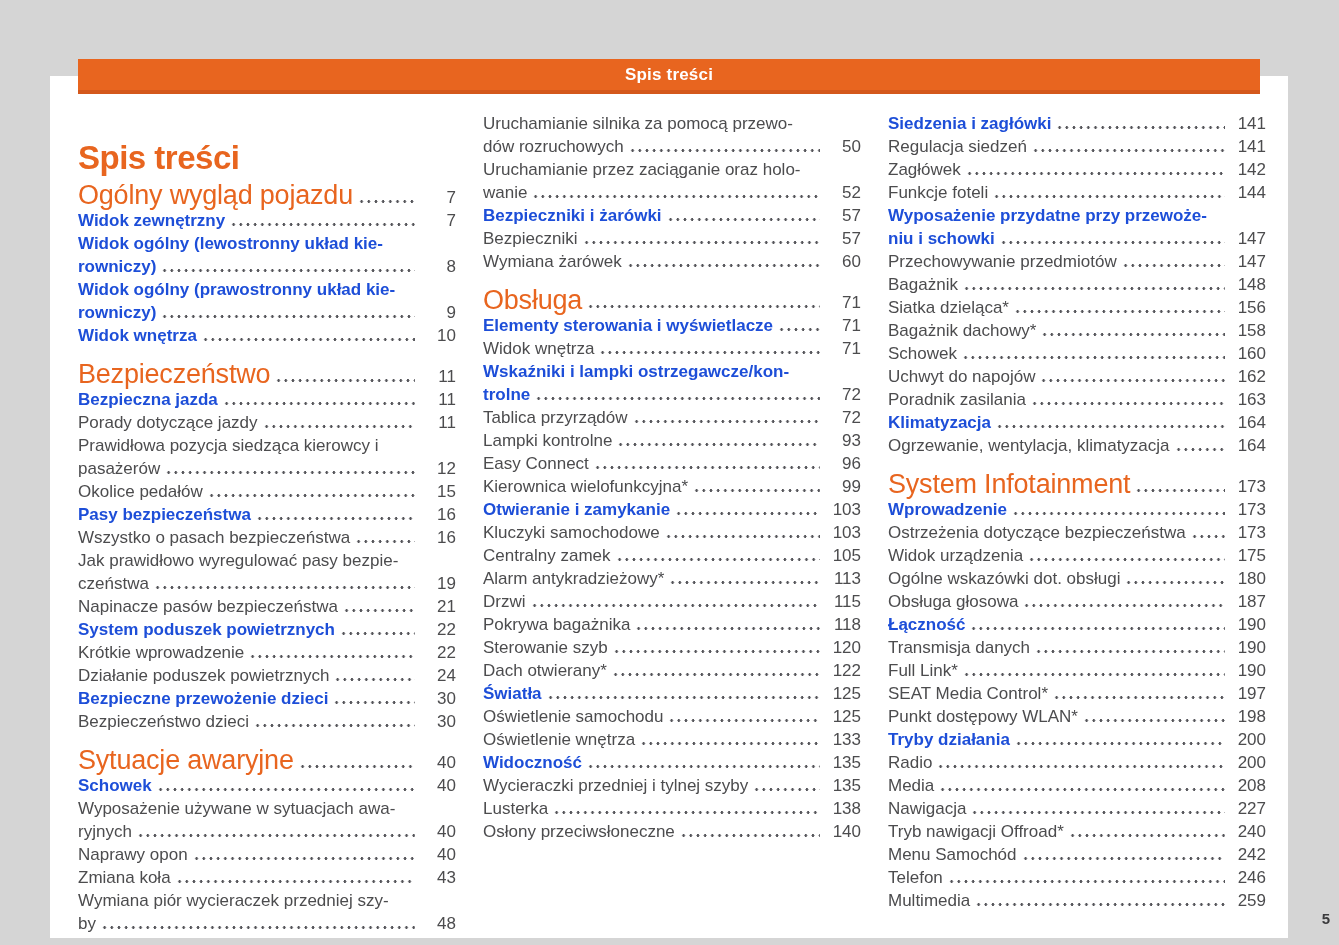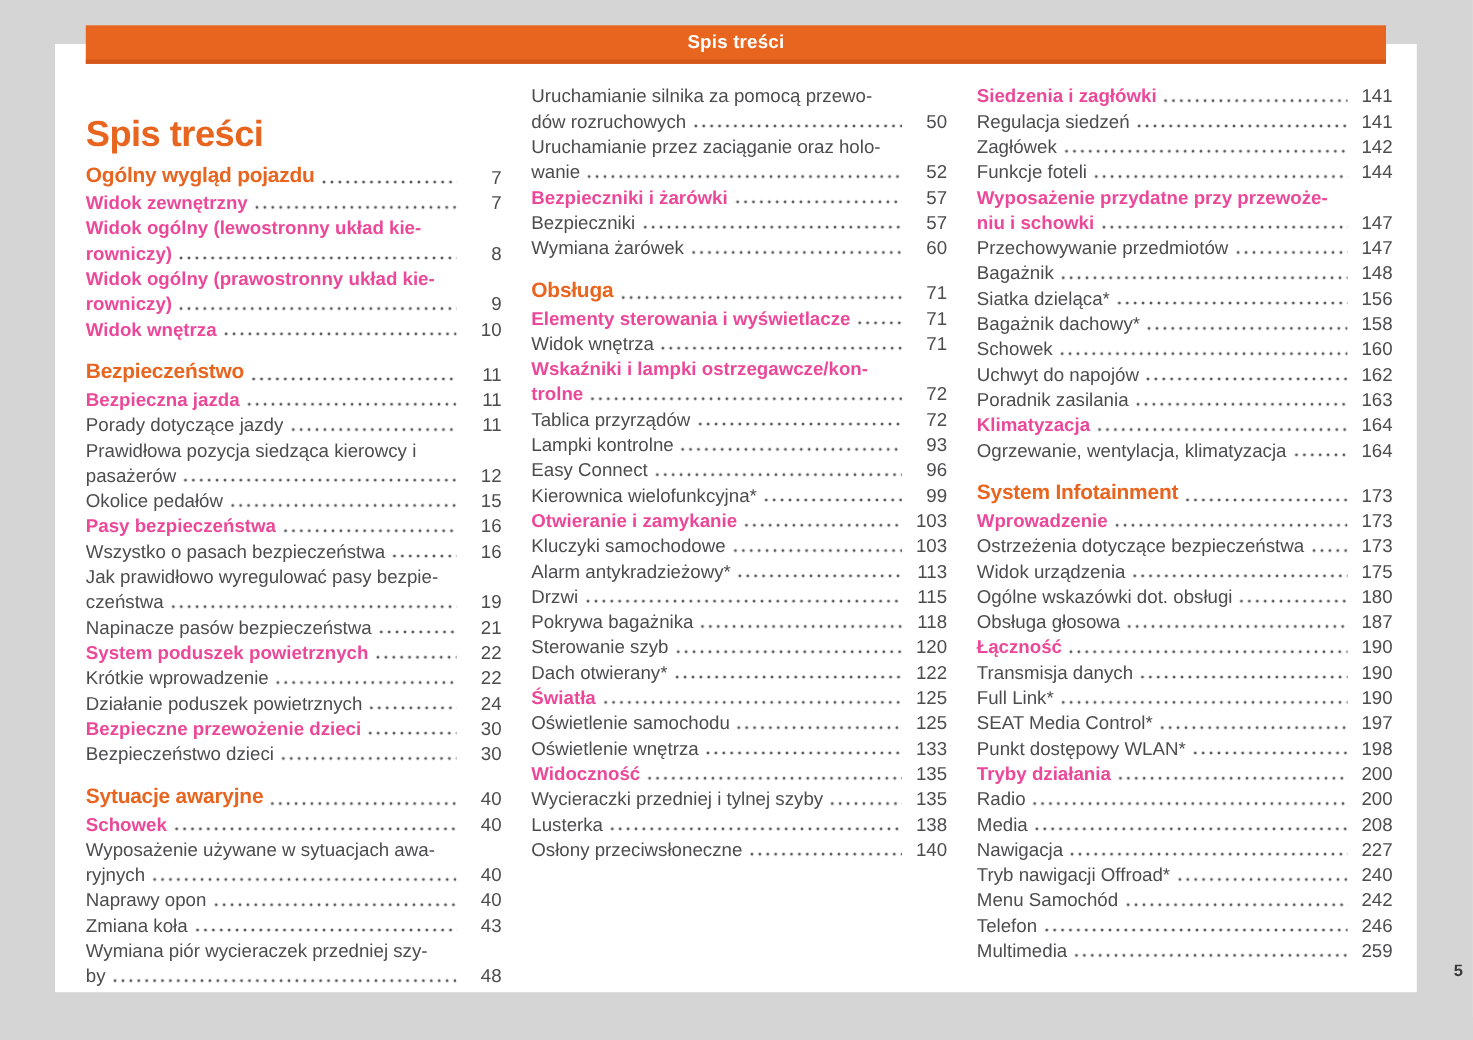--- a/index.html
+++ b/index.html
@@ -2,21 +2,21 @@
 <html><head>
 <meta charset="utf-8">
 <style>
   html,body{margin:0;padding:0;}
   body{
     width:1339px;height:945px;
     background:#d5d5d5;
     font-family:"Liberation Sans", sans-serif;
     overflow:hidden;
   }
-  .stage{position:relative;width:1339px;height:782px;}
+  .stage{position:relative;width:1339px;height:782px;margin-top:36px;}
   .sheet{
     position:absolute;left:50px;top:40px;width:1238px;height:862px;
     background:#ffffff;
   }
   .topbar{
     position:absolute;left:28px;top:-17px;width:1182px;height:31px;
     background:#e8651f;border-bottom:4px solid #d4581c;
     display:flex;align-items:center;justify-content:center;
   }
   .topbar .bar-title{
@@ -30,24 +30,24 @@
   .col{position:absolute;width:378px;}
   .col1{left:28px;top:92px;}
   .col2{left:433px;top:36px;}
   .col3{left:838px;top:36px;}
   .entry{
     display:flex;align-items:flex-end;
     font-size:17px;line-height:23px;color:#4c4c4e;
     cursor:pointer;
   }
   .entry .lbl{flex:0 1 auto;}
-  .entry.bold .lbl{font-weight:bold;color:#ec4899;}
+  .entry.bold .lbl{font-weight:bold;color:#1d4ed8;}
   .entry.chapter{margin-top:14px;}
   .entry.chapter .lbl{
-    font-weight:bold;color:#e8651f;font-size:19px;line-height:27px;
+    font-weight:normal;color:#e8651f;font-size:27px;line-height:27px;
     letter-spacing:-0.2px;
   }
   .entry .dots{
     flex:1 1 auto;min-width:10px;height:9px;margin:0 7px 3px 5px;
     background-image:radial-gradient(circle, #55555a 1.25px, transparent 1.5px);
     background-size:7.2px 9px;
     background-repeat:repeat-x;
     background-position:left bottom;
   }
   .entry .num{
@@ -355,20 +355,25 @@
           <span class="dots"></span>
           <span class="num">103</span>
         </div>
 
         <div class="entry normal">
           <span class="lbl">Kluczyki samochodowe</span>
           <span class="dots"></span>
           <span class="num">103</span>
         </div>
 
+        <div class="entry normal">
+          <span class="lbl">Centralny zamek</span>
+          <span class="dots"></span>
+          <span class="num">105</span>
+        </div>
 
         <div class="entry normal">
           <span class="lbl">Alarm antykradzieżowy*</span>
           <span class="dots"></span>
           <span class="num">113</span>
         </div>
 
         <div class="entry normal">
           <span class="lbl">Drzwi</span>
           <span class="dots"></span>

